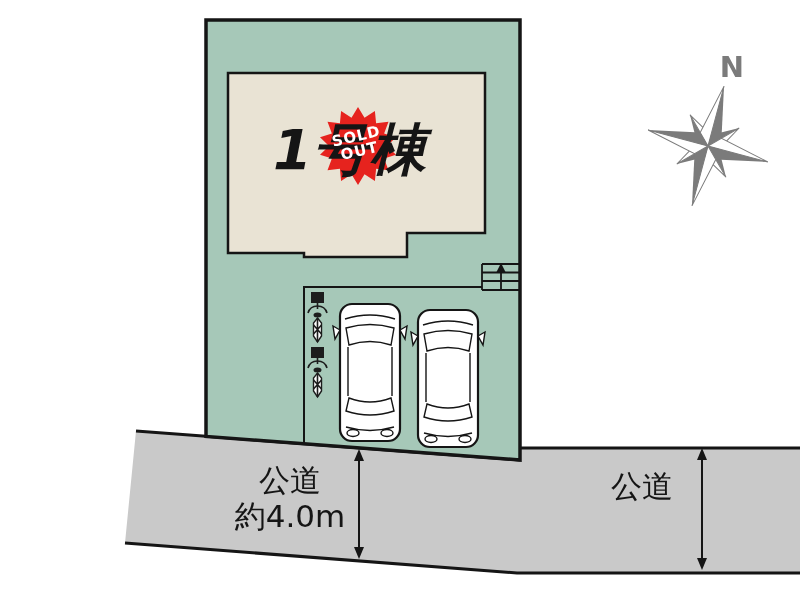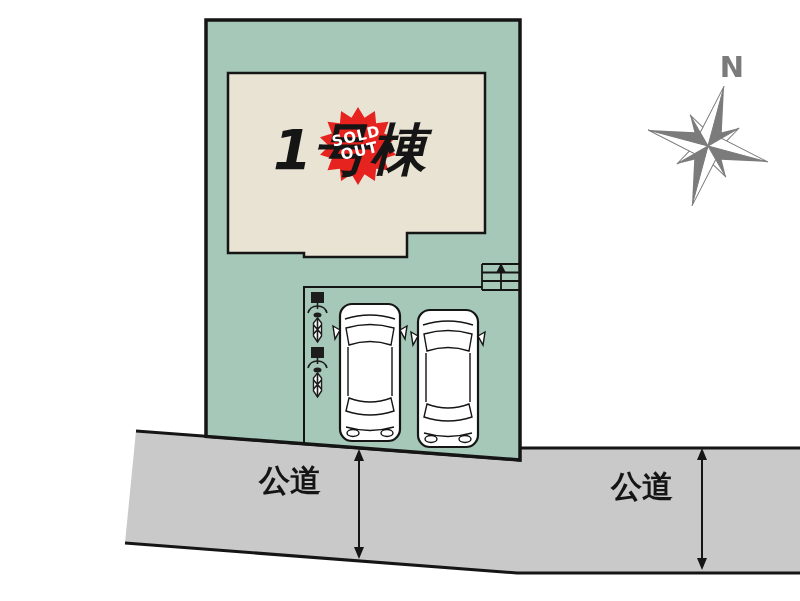--- a/index.html
+++ b/index.html
@@ -39,21 +39,21 @@
   }
   .sold-badge-text{
     left:320px; top:129px; width:76px; text-align:center; z-index:4;
     color:#ffffff; font-weight:700; font-size:15px; line-height:15px; letter-spacing:1px;
     transform:rotate(-13deg);
   }
   .north-label{
     left:712px; top:50px; width:40px; text-align:center;
     color:var(--compass-gray,#7b7b7b); font-size:29px; font-weight:800;
   }
-  .road-label{width:124px; text-align:center; font-size:31px; font-weight:700; line-height:36px; z-index:3;}
+  .road-label{width:124px; text-align:center; font-size:31px; font-weight:400; line-height:36px; z-index:3;}
   .road-label-left{left:228px; top:462px;}
   .road-label-right{left:580px; top:468px;}
 </style>
 </head>
 <body>
 
 <div class="canvas">
 
   <svg class="layer" width="800" height="601" viewBox="0 0 800 601">
 
@@ -159,19 +159,20 @@
 
   <div class="label sold-badge-text">
     <span style="display:block">SOLD</span>
     <span style="display:block">OUT</span>
   </div>
 
   <div class="label north-label">N</div>
 
   <div class="label road-label road-label-left">
     <span style="display:block">公道</span>
+    <span style="display:block">約4.0m</span>
   </div>
 
   <div class="label road-label road-label-right">
     <span style="display:block">公道</span>
   </div>
 
 </div>
 
 </body></html>

